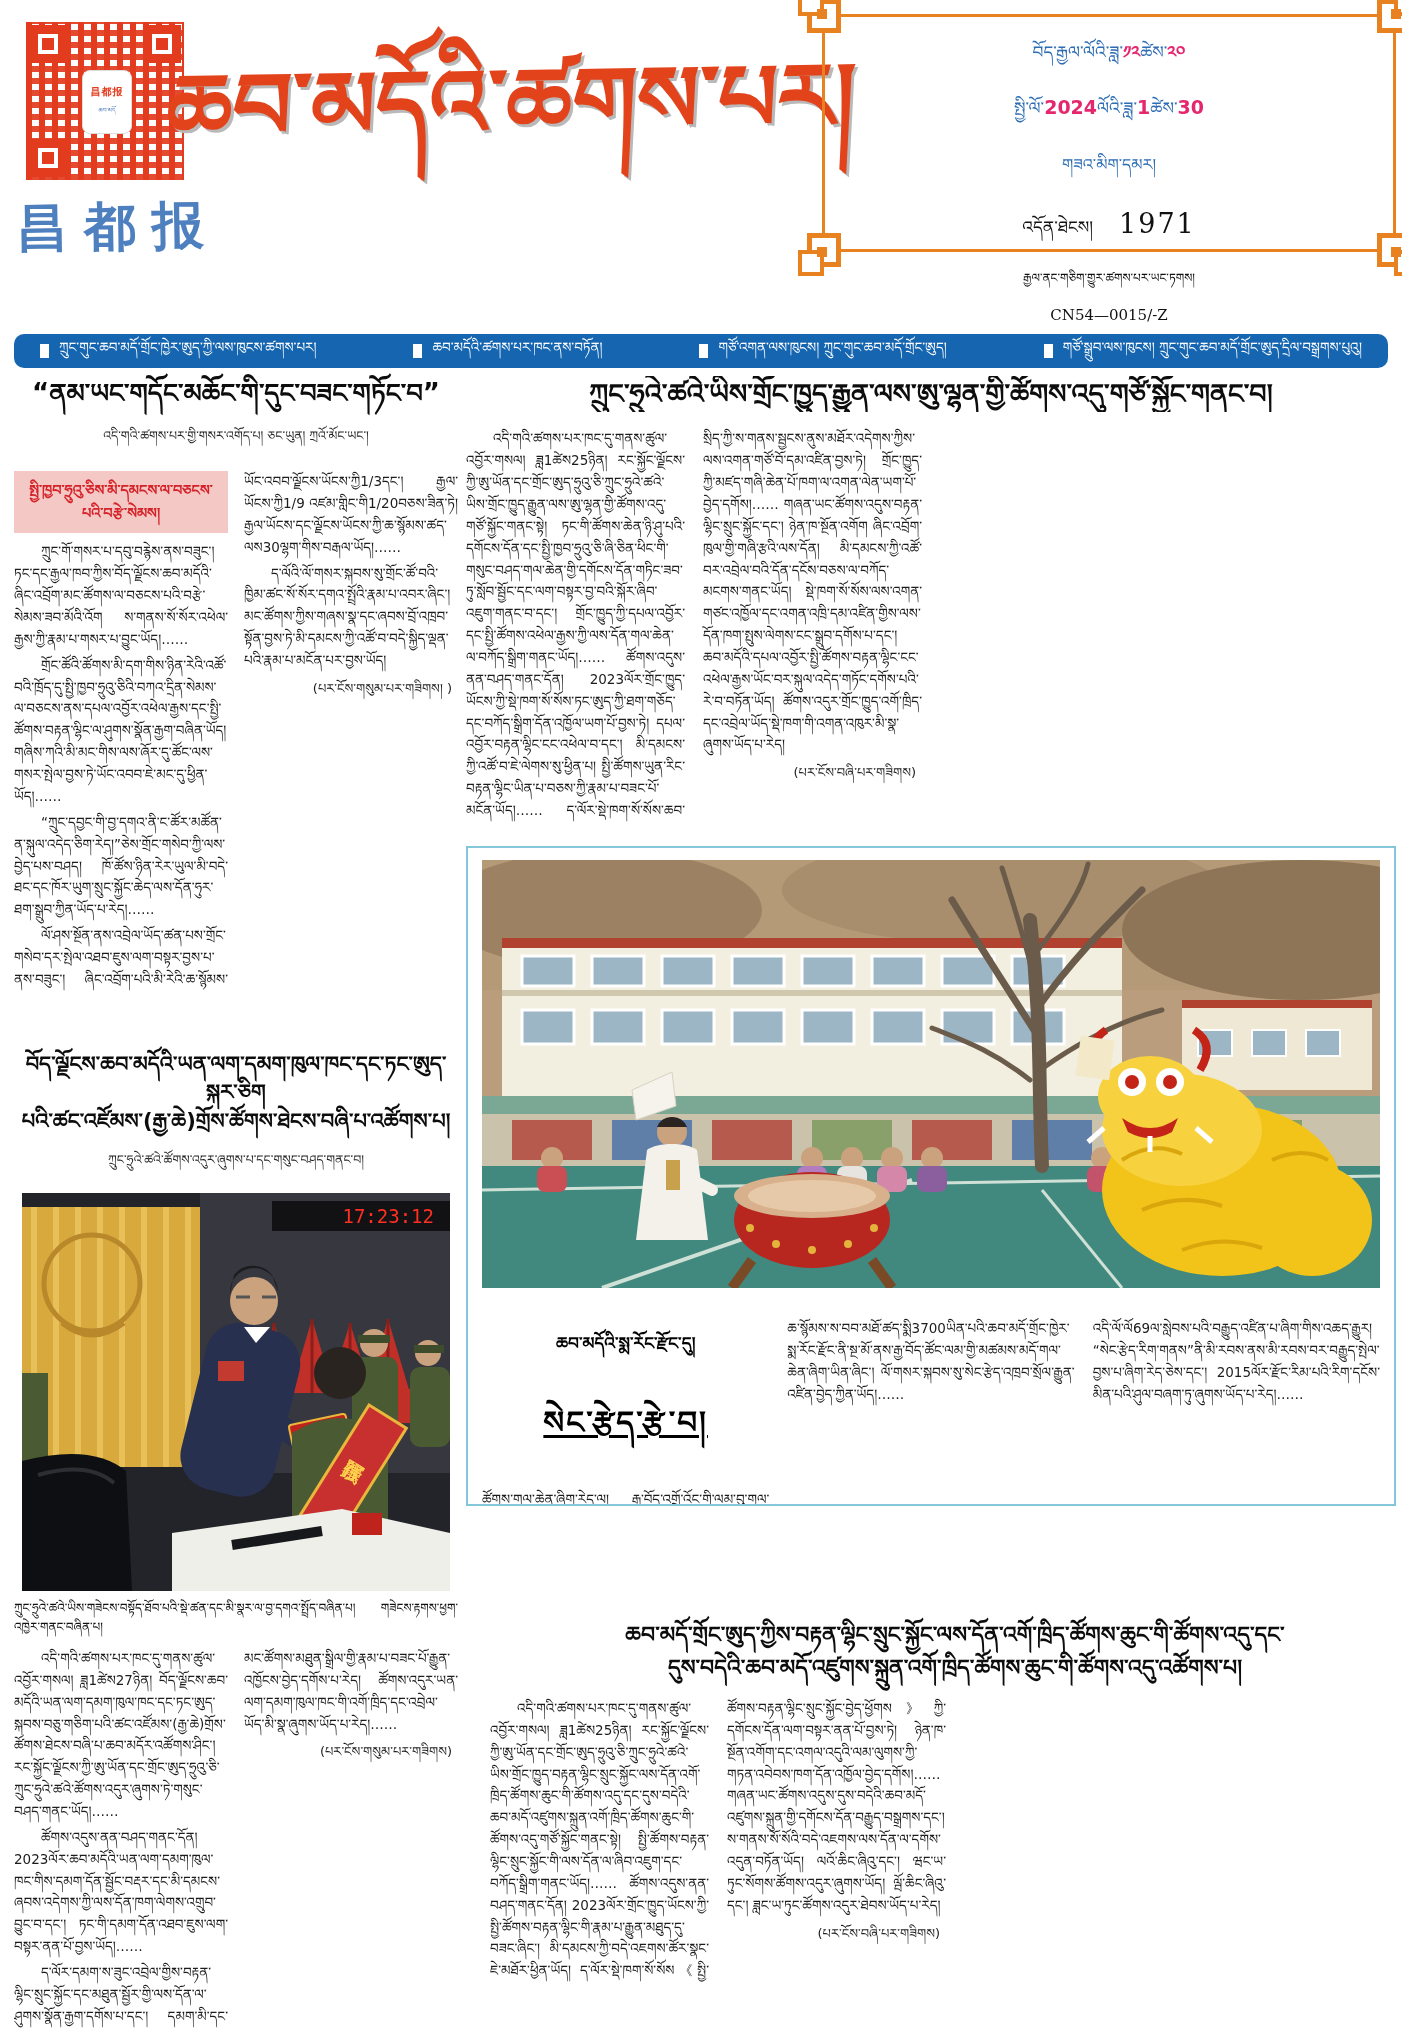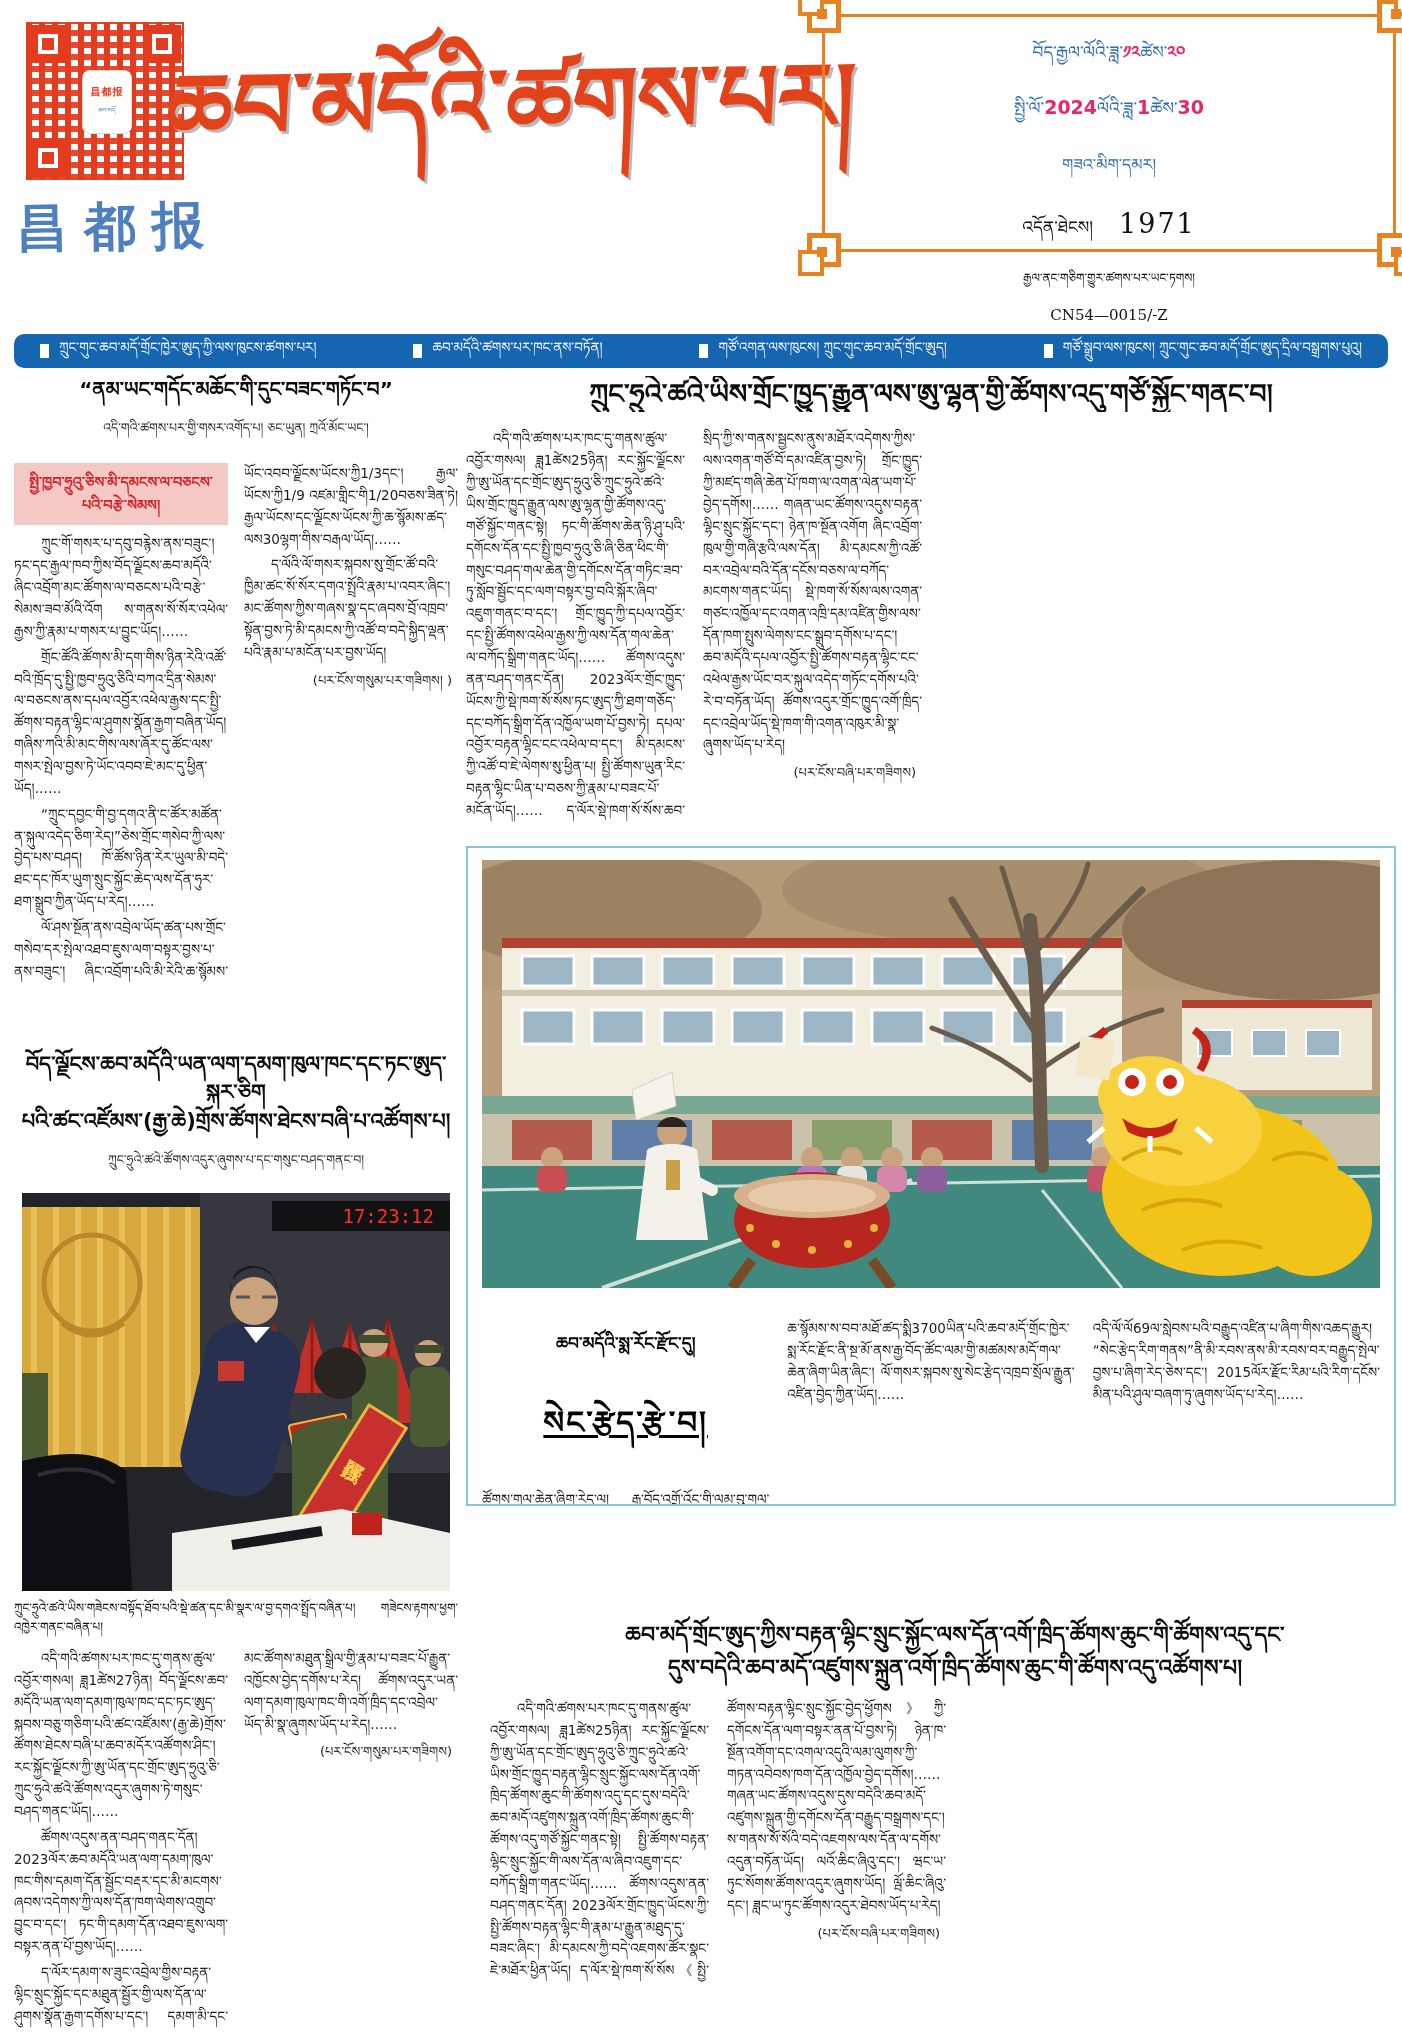--- a/index.html
+++ b/index.html
@@ -44,21 +44,21 @@
   .ib-cn { color:#111; font-size:15px; margin-top:8px; font-family:"DejaVu Serif", serif; }
   .ib-post { color:#111; font-size:13px; margin-top:6px; }
 
   
   .navbar { position:absolute; left:14px; top:334px; width:1374px; height:34px; background:#1565b0;
             display:flex; align-items:center; justify-content:space-between; padding:0 26px;border-radius:10px; }
   .nav-item { display:flex; align-items:center; gap:10px; color:#fff; font-size:13.5px; white-space:nowrap; }
   .bullet { width:9px; height:14px; background:#fff; flex:0 0 auto; }
 
   
-  .headline1 { font-size:20px; font-weight:bold; color:#0d0d0d; text-align:center; line-height:1.35; }
+  .headline1 { font-size:26px; font-weight:bold; color:#0d0d0d; text-align:center; line-height:1.35; }
   .byline { font-size:12.5px; color:#222; text-align:center; margin-top:11px; }
   .bodytext { font-size:13.5px; color:#1c1c1c; line-height:1.62; text-align:justify; overflow:hidden; }
   .signoff { text-align:right; font-size:13px; padding-right:6px; margin-top:6px; }
   .para { margin-bottom:4px; text-indent:2em; }
 
   
   .a1 { position:absolute; left:14px; top:376px; width:444px; }
   .a1 .cols { margin-top:14px; height:524px; column-count:2; column-gap:16px; column-fill:auto; }
   .hl { background:#f4c8c5; color:#d5232a; font-weight:bold; font-size:14.5px; line-height:1.6;
         padding:8px 8px; margin-bottom:8px; text-align:center; }
@@ -394,21 +394,21 @@
         <path d="M150 340 L320 316 L428 340 L428 398 L150 398 Z" fill="#efefea"></path>
         <rect x="330" y="320" width="30" height="22" fill="#c0231c"></rect>
         <path d="M210 352 L300 338" stroke="#17181c" stroke-width="10"></path>
       </svg>
     </div>
     <div class="caption tib">ཀྲུང་ཧྲུའེ་ཚའེ་ཡིས་གཟེངས་བསྟོད་ཐོབ་པའི་སྡེ་ཚན་དང་མི་སྣར་ལ་བྱ་དགའ་སྤྲོད་བཞིན་པ། གཟེངས་རྟགས་ཕྱག་འཁྱེར་གནང་བཞིན་པ།</div>
   </div>
 
   <div class="a3cols bodytext tib">
     <div class="para">འདི་གའི་ཚགས་པར་ཁང་དུ་གནས་ཚུལ་འབྱོར་གསལ། ཟླ1ཚེས27ཉིན། བོད་ལྗོངས་ཆབ་མདོའི་ཡན་ལག་དམག་ཁུལ་ཁང་དང་ཏང་ཨུད་སྐབས་བཅུ་གཅིག་པའི་ཚང་འཛོམས་(རྒྱ་ཆེ)གྲོས་ཚོགས་ཐེངས་བཞི་པ་ཆབ་མདོར་འཚོགས་ཤིང་། རང་སྐྱོང་ལྗོངས་ཀྱི་ཨུ་ཡོན་དང་གྲོང་ཨུད་ཧྲུའུ་ཅི་ཀྲུང་ཧྲུའེ་ཚའེ་ཚོགས་འདུར་ཞུགས་ཏེ་གསུང་བཤད་གནང་ཡོད།……</div>
-    <div class="para">ཚོགས་འདུས་ནན་བཤད་གནང་དོན། 2023ལོར་ཆབ་མདོའི་ཡན་ལག་དམག་ཁུལ་ཁང་གིས་དམག་དོན་སྦྱོང་བརྡར་དང་མི་མངགས་ཞབས་འདེགས་ཀྱི་ལས་དོན་ཁག་ལེགས་འགྲུབ་བྱུང་བ་དང་། ཏང་གི་དམག་དོན་འཐབ་ཇུས་ལག་བསྟར་ནན་པོ་བྱས་ཡོད།……</div>
+    <div class="para">ཚོགས་འདུས་ནན་བཤད་གནང་དོན། 2023ལོར་ཆབ་མདོའི་ཡན་ལག་དམག་ཁུལ་ཁང་གིས་དམག་དོན་སྦྱོང་བརྡར་དང་མི་དམངས་ཞབས་འདེགས་ཀྱི་ལས་དོན་ཁག་ལེགས་འགྲུབ་བྱུང་བ་དང་། ཏང་གི་དམག་དོན་འཐབ་ཇུས་ལག་བསྟར་ནན་པོ་བྱས་ཡོད།……</div>
     <div class="para">ད་ལོར་དམག་ས་ཟུང་འབྲེལ་གྱིས་བརྟན་ལྷིང་སྲུང་སྐྱོང་དང་མཐུན་སྦྱོར་གྱི་ལས་དོན་ལ་ཤུགས་སྣོན་རྒྱག་དགོས་པ་དང་། དམག་མི་དང་མང་ཚོགས་མཐུན་སྒྲིལ་གྱི་རྣམ་པ་བཟང་པོ་རྒྱུན་འཁྱོངས་བྱེད་དགོས་པ་རེད། ཚོགས་འདུར་ཡན་ལག་དམག་ཁུལ་ཁང་གི་འགོ་ཁྲིད་དང་འབྲེལ་ཡོད་མི་སྣ་ཞུགས་ཡོད་པ་རེད།……</div>
     <div class="signoff tib">(པར་ངོས་གསུམ་པར་གཟིགས)</div>
   </div>
 
   <div class="a4">
     <div class="headline1 tib">ཆབ་མདོ་གྲོང་ཨུད་ཀྱིས་བརྟན་ལྷིང་སྲུང་སྐྱོང་ལས་དོན་འགོ་ཁྲིད་ཚོགས་ཆུང་གི་ཚོགས་འདུ་དང་</div>
     <div class="headline1 tib">དུས་བདེའི་ཆབ་མདོ་འཛུགས་སྐྲུན་འགོ་ཁྲིད་ཚོགས་ཆུང་གི་ཚོགས་འདུ་འཚོགས་པ།</div>
     <div class="cols bodytext tib">
       <div class="para">འདི་གའི་ཚགས་པར་ཁང་དུ་གནས་ཚུལ་འབྱོར་གསལ། ཟླ1ཚེས25ཉིན། རང་སྐྱོང་ལྗོངས་ཀྱི་ཨུ་ཡོན་དང་གྲོང་ཨུད་ཧྲུའུ་ཅི་ཀྲུང་ཧྲུའེ་ཚའེ་ཡིས་གྲོང་ཁྱུད་བརྟན་ལྷིང་སྲུང་སྐྱོང་ལས་དོན་འགོ་ཁྲིད་ཚོགས་ཆུང་གི་ཚོགས་འདུ་དང་དུས་བདེའི་ཆབ་མདོ་འཛུགས་སྐྲུན་འགོ་ཁྲིད་ཚོགས་ཆུང་གི་ཚོགས་འདུ་གཙོ་སྐྱོང་གནང་སྟེ། སྤྱི་ཚོགས་བརྟན་ལྷིང་སྲུང་སྐྱོང་གི་ལས་དོན་ལ་ཞིབ་འཇུག་དང་བཀོད་སྒྲིག་གནང་ཡོད།…… ཚོགས་འདུས་ནན་བཤད་གནང་དོན། 2023ལོར་གྲོང་ཁྱུད་ཡོངས་ཀྱི་སྤྱི་ཚོགས་བརྟན་ལྷིང་གི་རྣམ་པ་རྒྱུན་མཐུད་དུ་བཟང་ཞིང་། མི་དམངས་ཀྱི་བདེ་འཇགས་ཚོར་སྣང་ཇེ་མཐོར་ཕྱིན་ཡོད། ད་ལོར་སྡེ་ཁག་སོ་སོས《སྤྱི་ཚོགས་བརྟན་ལྷིང་སྲུང་སྐྱོང་བྱེད་ཕྱོགས》ཀྱི་དགོངས་དོན་ལག་བསྟར་ནན་པོ་བྱས་ཏེ། ཉེན་ཁ་སྔོན་འགོག་དང་འགལ་འདུའི་ལམ་ལུགས་ཀྱི་གཏན་འབེབས་ཁག་དོན་འཁྱོལ་བྱེད་དགོས།…… གཞན་ཡང་ཚོགས་འདུས་དུས་བདེའི་ཆབ་མདོ་འཛུགས་སྐྲུན་གྱི་དགོངས་དོན་བརྒྱུད་བསྒྲགས་དང་། ས་གནས་སོ་སོའི་བདེ་འཇགས་ལས་དོན་ལ་དགོས་འདུན་བཏོན་ཡོད། ལའོ་ཆིང་ཞིའུ་དང་། ཝང་ཡ་ཏུང་སོགས་ཚོགས་འདུར་ཞུགས་ཡོད། ལྦོ་ཆིང་ཞིའུ་དང་། ཟླང་ཡ་ཏུང་ཚོགས་འདུར་ཐེབས་ཡོད་པ་རེད།</div>
       <div class="signoff tib">(པར་ངོས་བཞི་པར་གཟིགས)</div>

